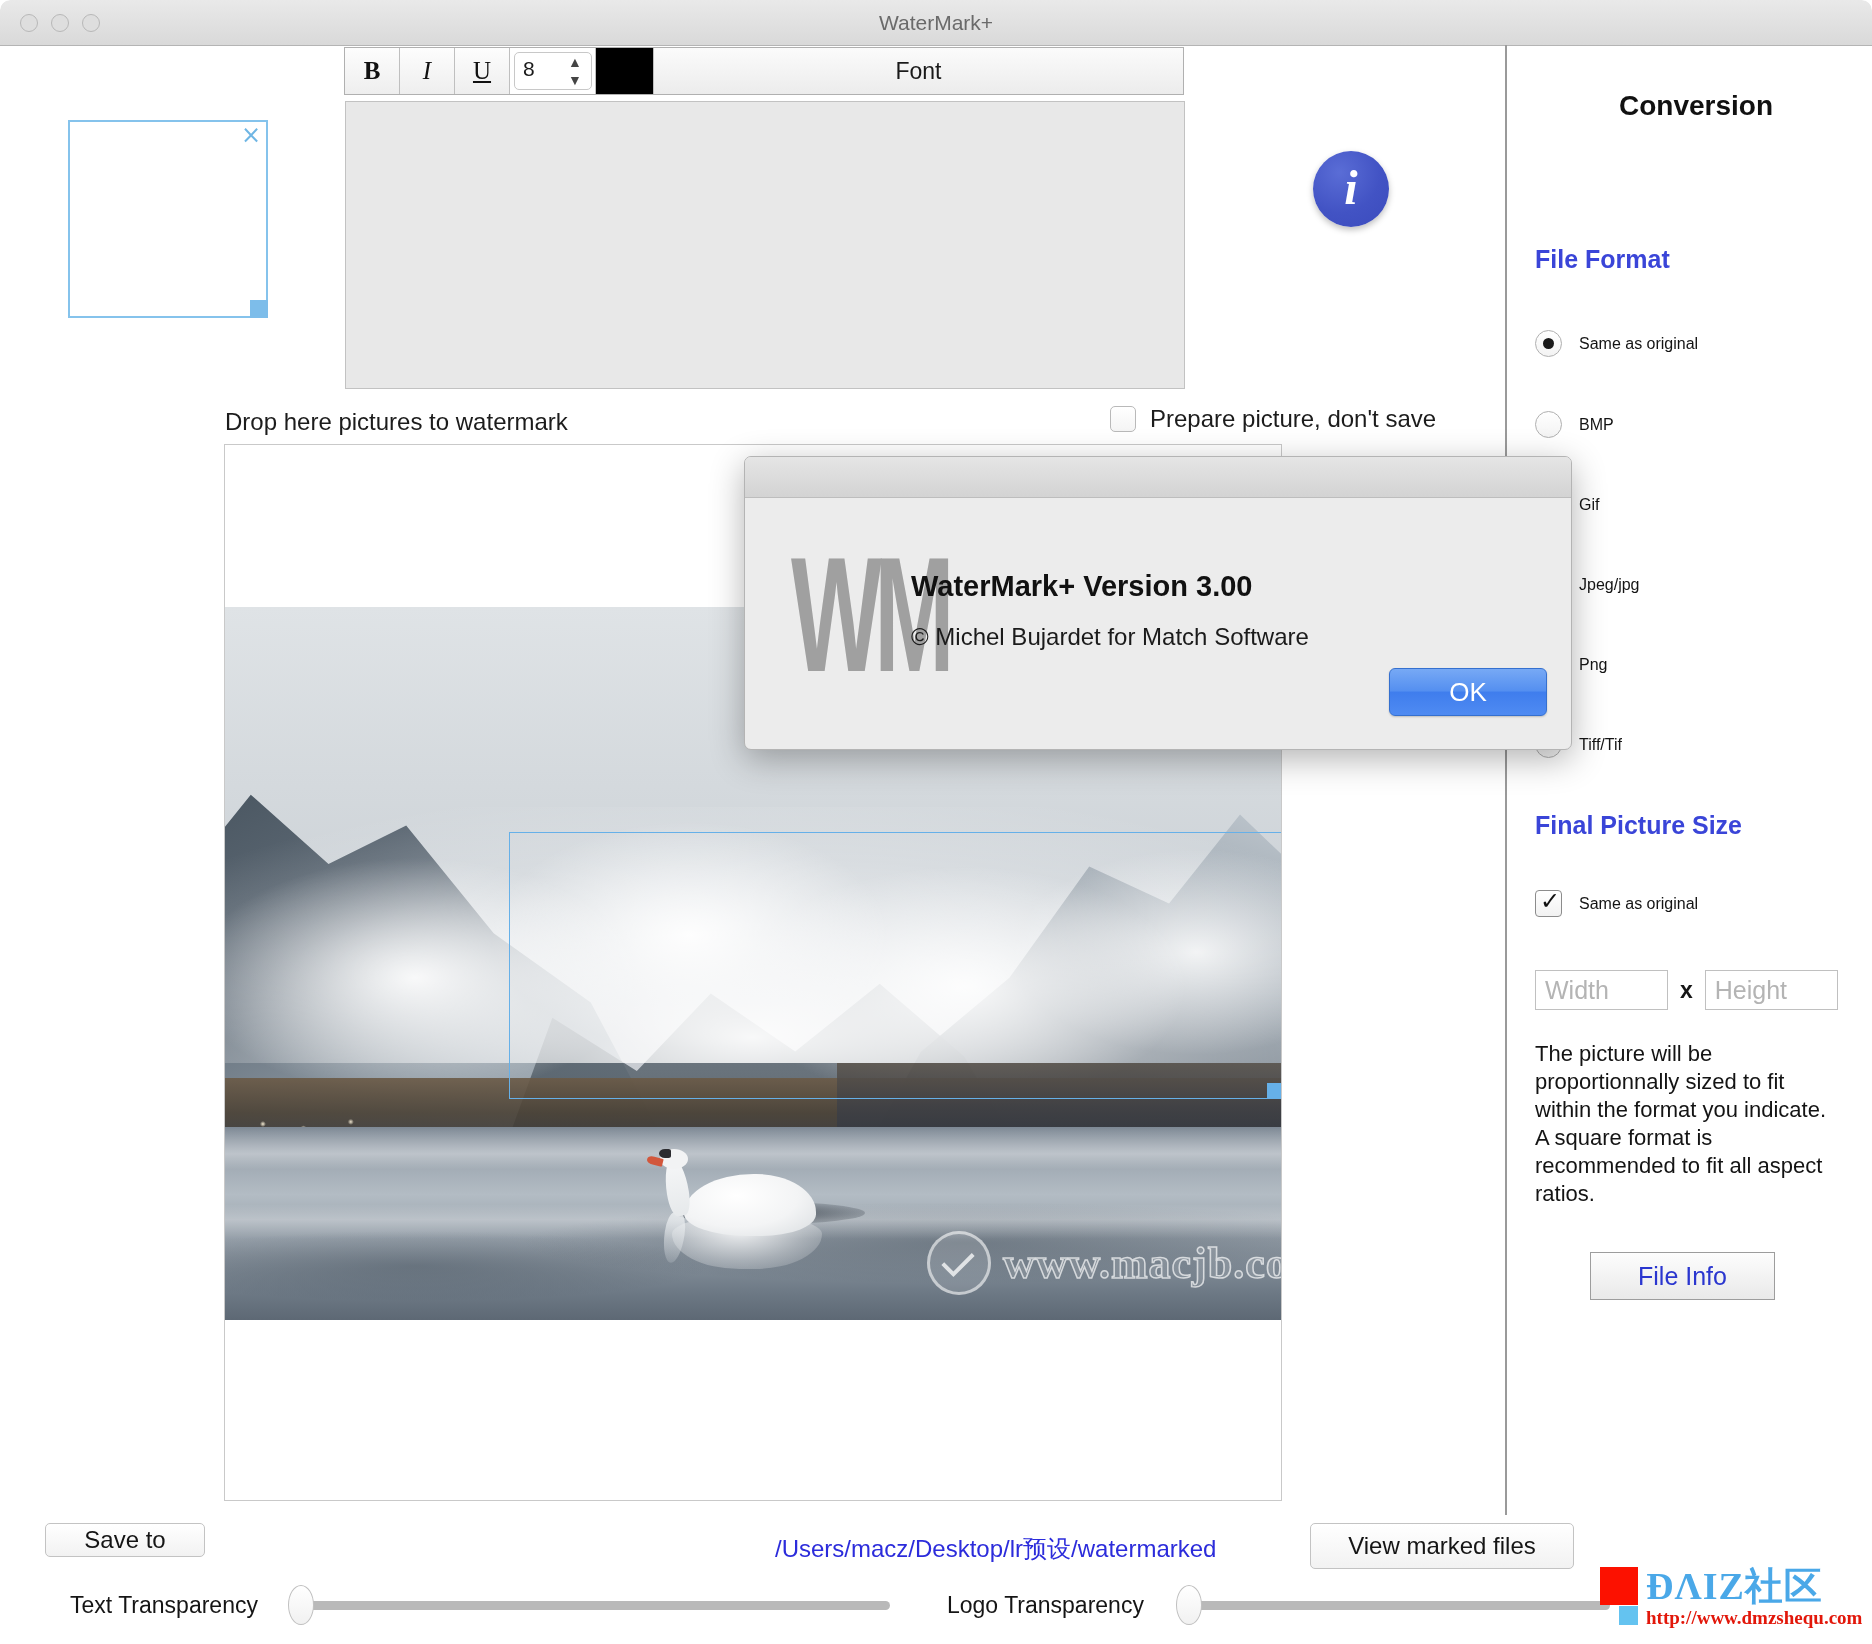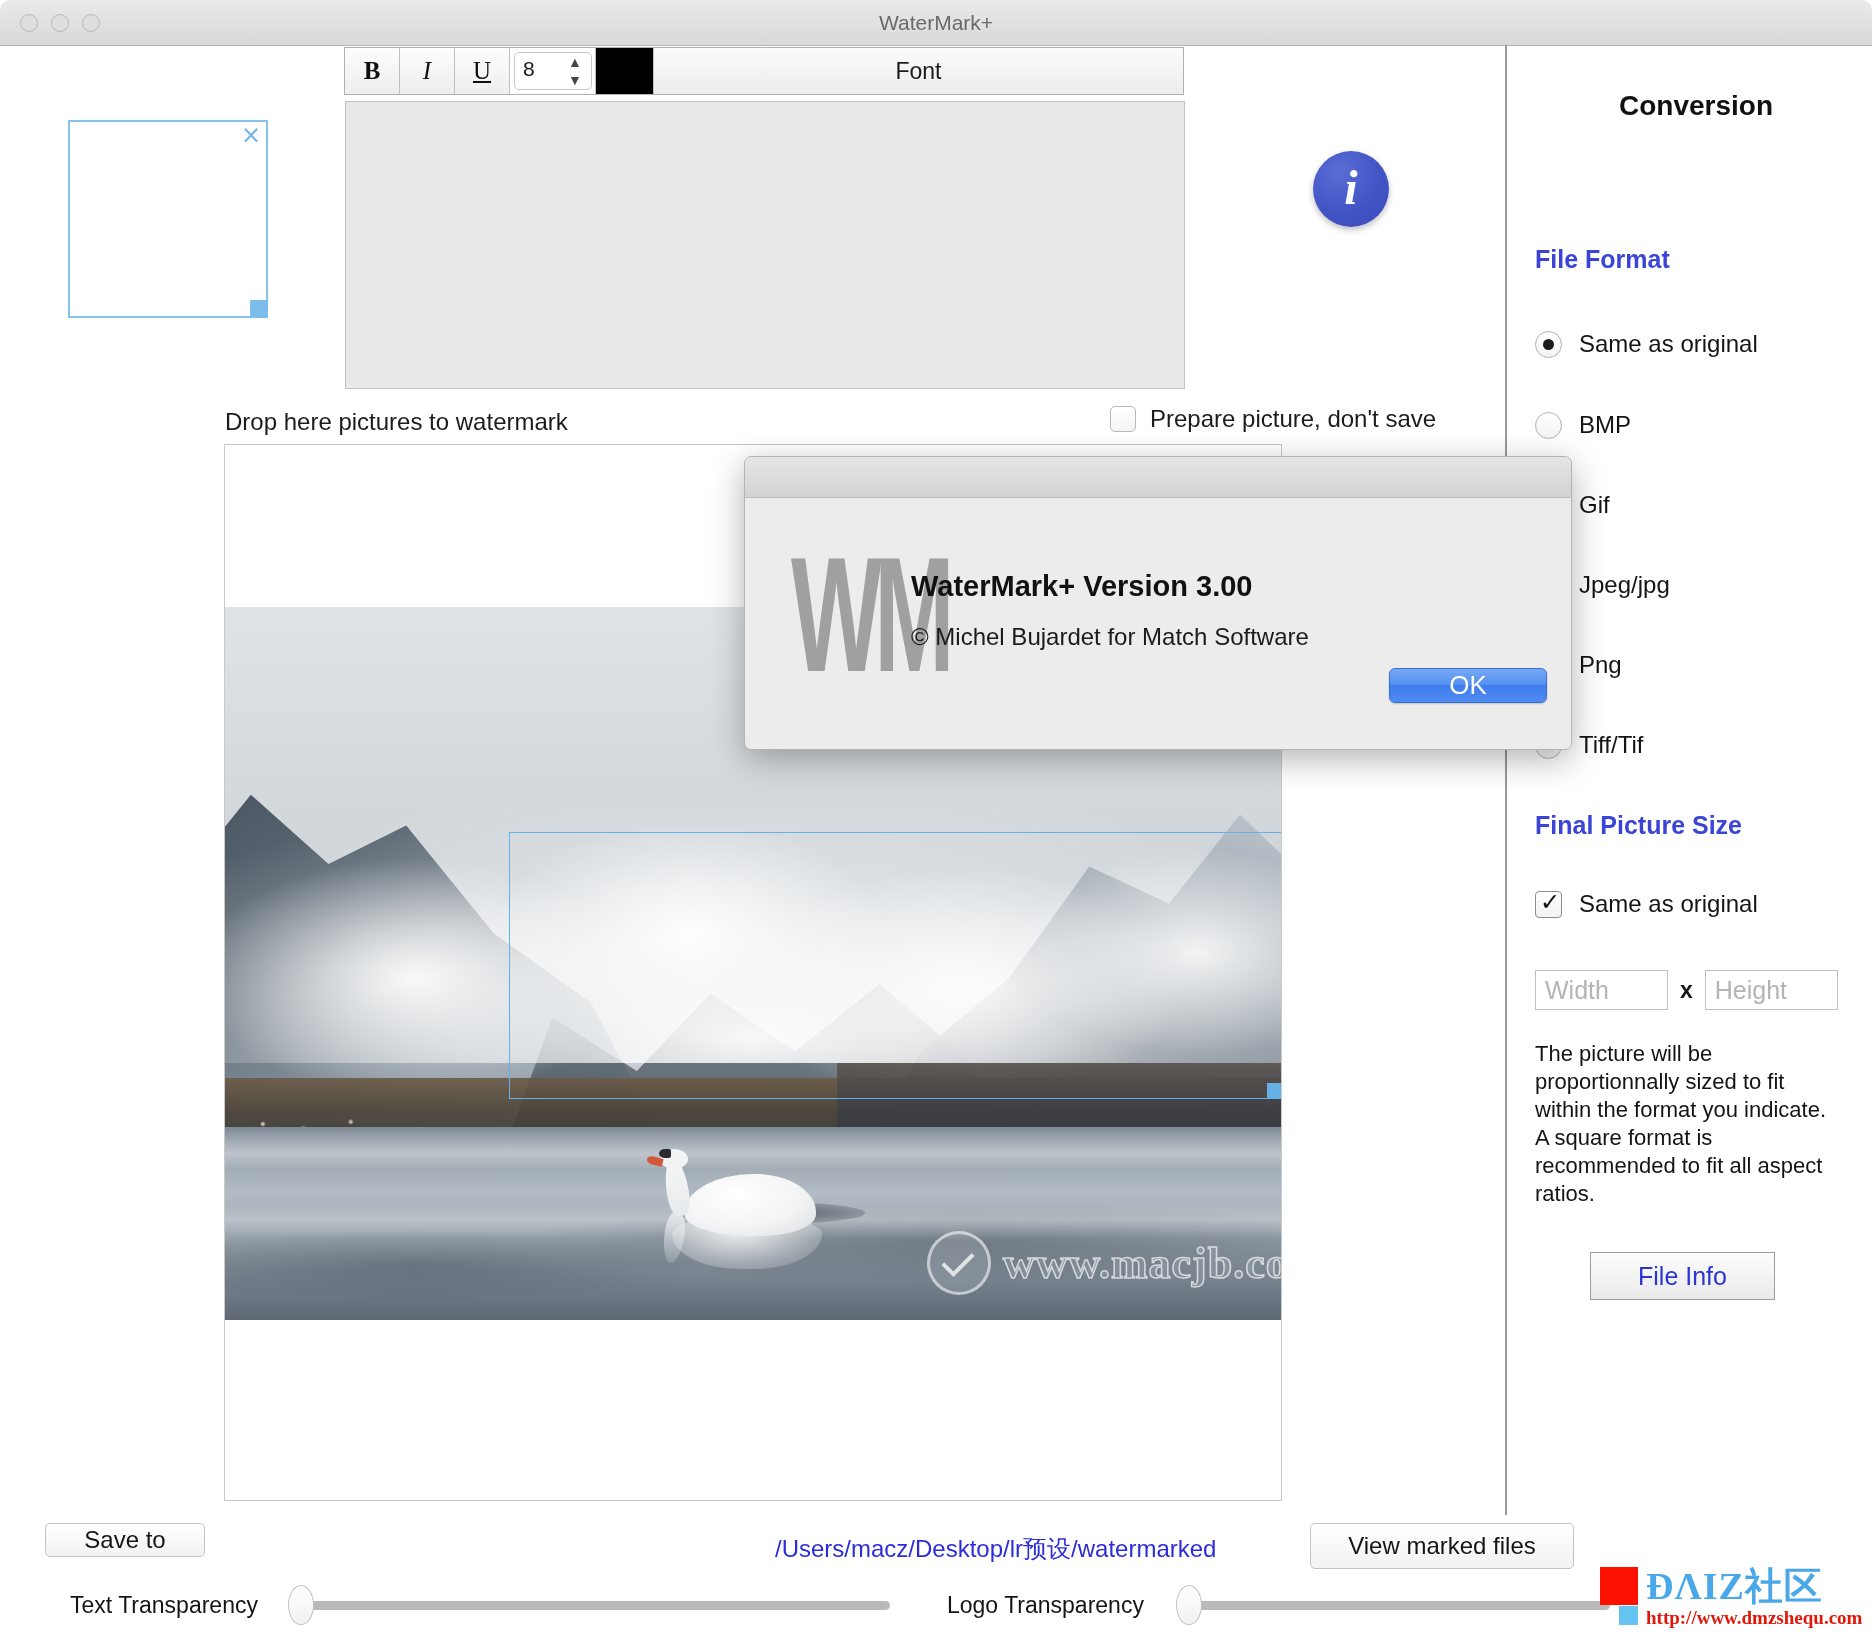--- a/index.html
+++ b/index.html
@@ -451,21 +451,21 @@
   }
   .radio-circle.selected::after {
     content:"";
     position: absolute;
     left: 7px; top: 7px;
     width: 11px; height: 11px;
     border-radius: 50%;
     background: #1a1a1a;
   }
   .radio-label {
-    font-size: 24px;
+    font-size: 16px;
     color: #141414;
   }
   #rr-same   { top: 285px; }
   #rr-bmp    { top: 366px; }
   #rr-gif    { top: 446px; }
   #rr-jpeg   { top: 526px; }
   #rr-png    { top: 606px; }
   #rr-tiff   { top: 686px; }
 
   #final-size-heading {
@@ -688,21 +688,21 @@
   }
   #about-copyright {
     position: absolute;
     left: 166px; top: 166px;
     font-size: 24px;
     color: #1b1b1b;
   }
   #about-ok-button {
     position: absolute;
     left: 644px; top: 211px;
-    width: 158px; height: 35px;
+    width: 158px; height: 48px;
     border-radius: 6px;
     background: linear-gradient(to bottom, #77a9f5 0%, #548ff0 48%, #3f7ded 50%, #4f8bf2 100%);
     border: 1px solid #3570cf;
     box-sizing: border-box;
     display: flex;
     align-items: center;
     justify-content: center;
     color: #ffffff;
     font-size: 26px;
     box-shadow: 0 1px 2px rgba(0,0,0,0.2);

